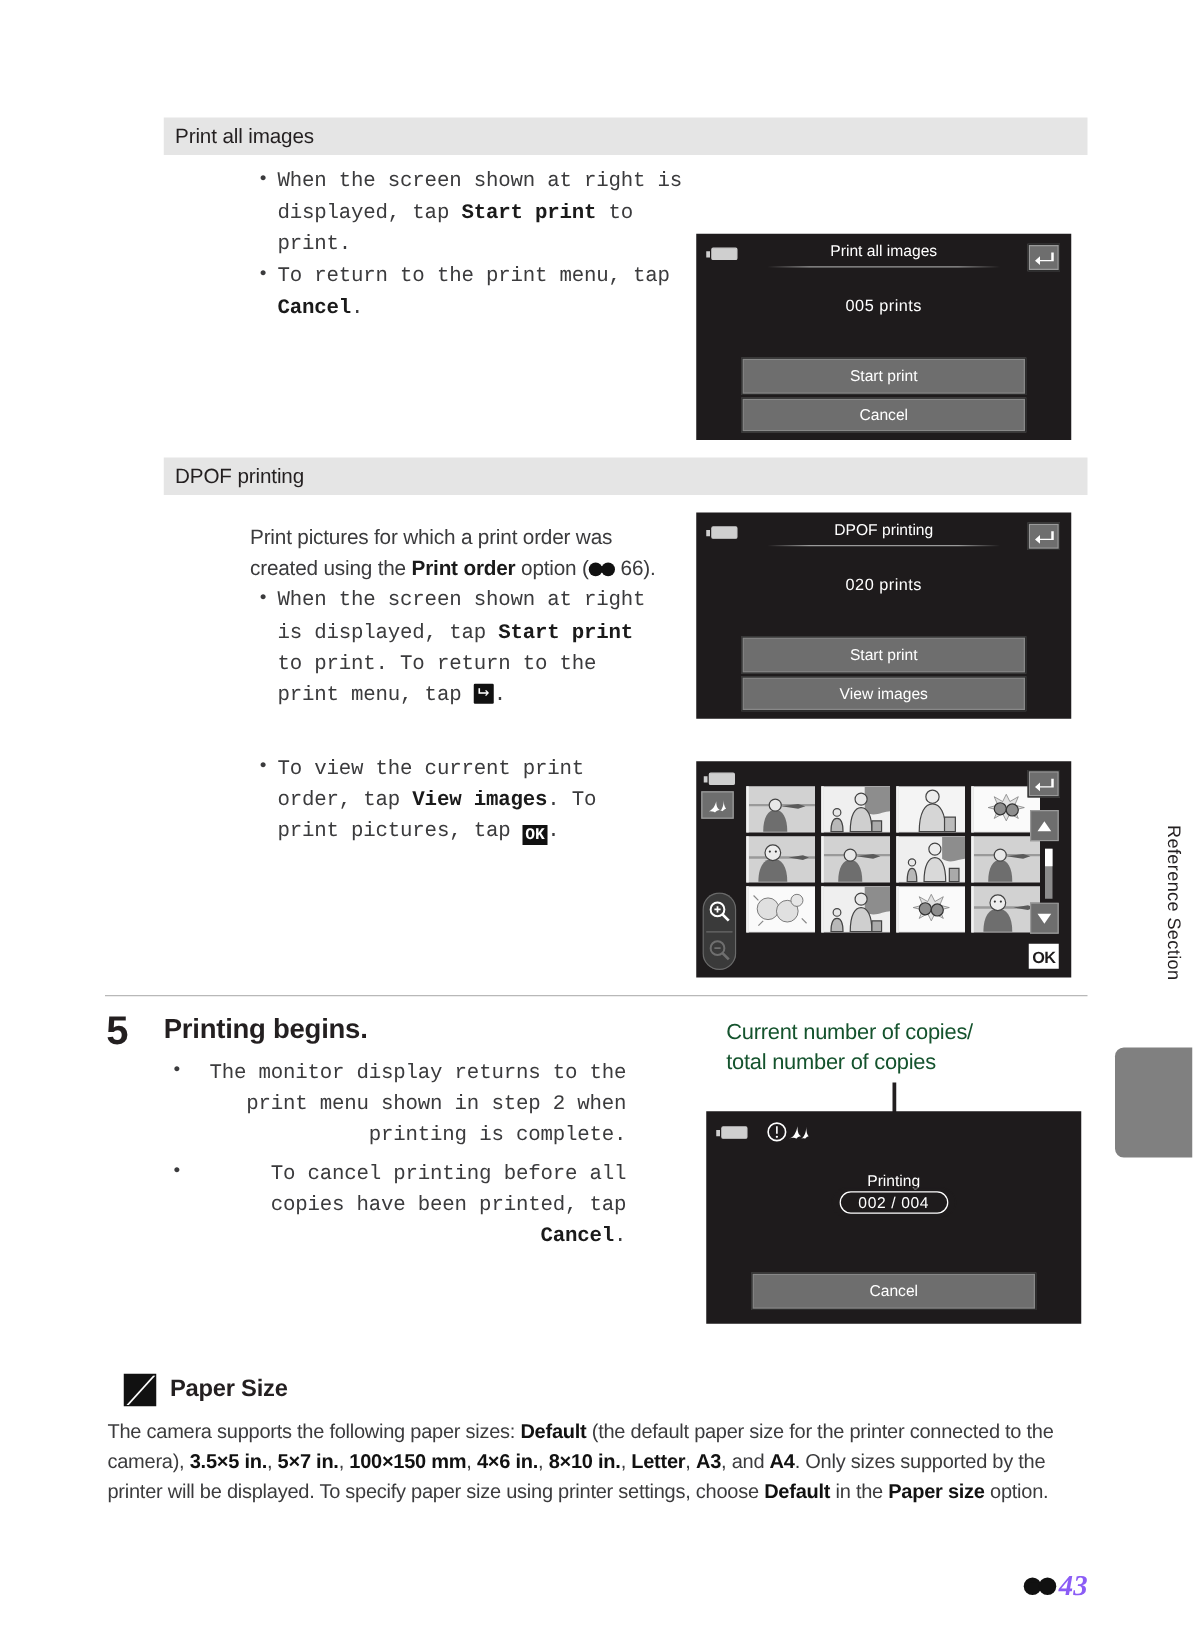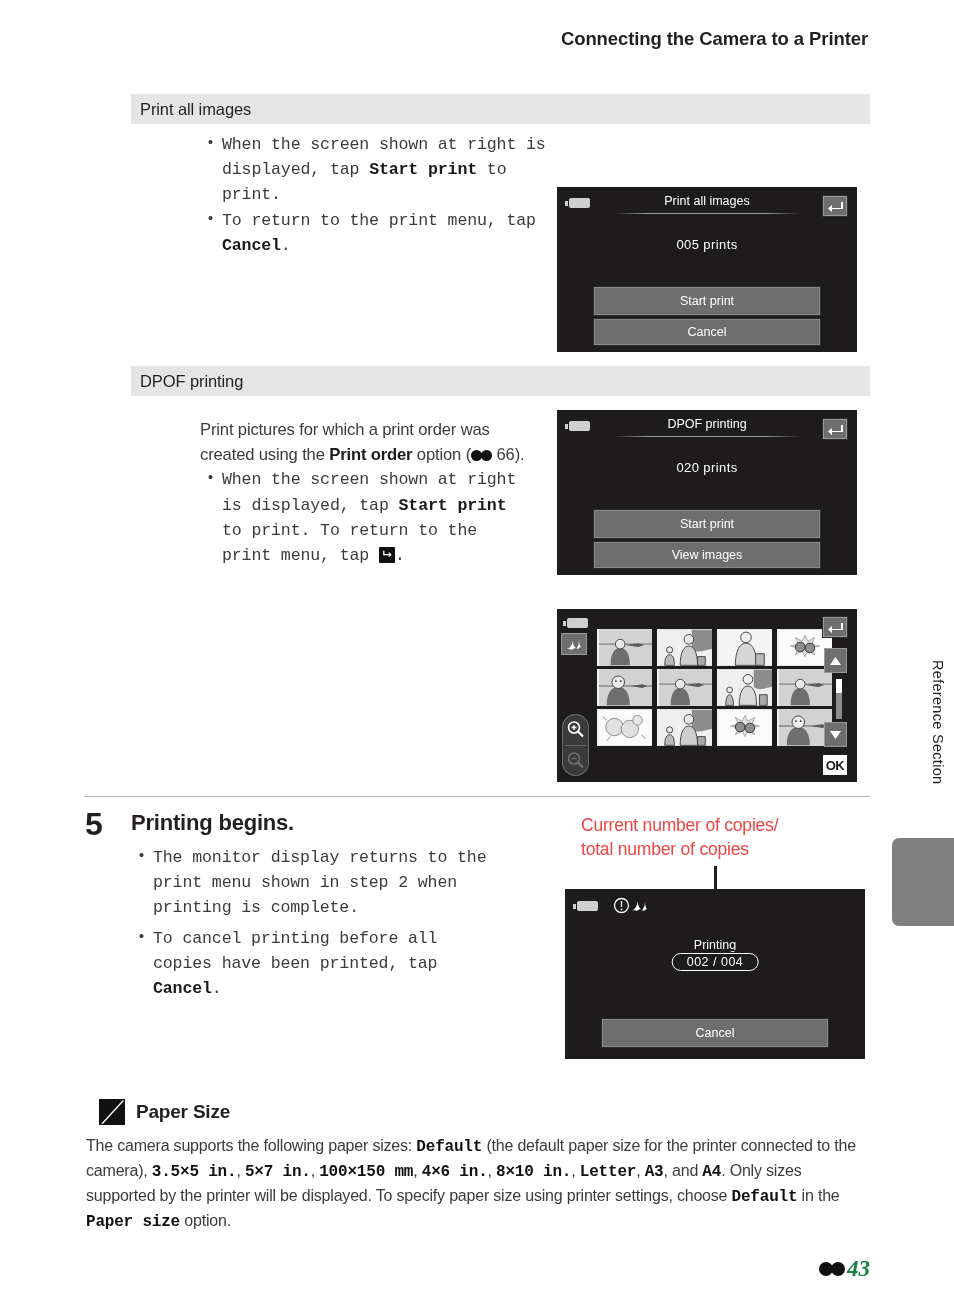--- a/index.html
+++ b/index.html
@@ -300,21 +300,21 @@
     position: absolute;
     left: 50%;
     transform: translateX(-50%);
     border: 1.5px solid #1e1b1c;
     border-radius: 12px;
   }
   .callout-text {
     position: absolute;
     font-size: 17.5px;
     line-height: 24px;
-    color: #ef4444;
+    color: #14532d;
     letter-spacing: -0.2px;
   }
   .callout-line {
     position: absolute;
     width: 2.5px;
     background: #231f20;
   }
 
   
   .note-icon {
@@ -338,21 +338,21 @@
     color: #231f20;
     letter-spacing: -0.2px;
   }
   .note-body {
     position: absolute;
     font-size: 16px;
     line-height: 24px;
     color: #3b3b3d;
     letter-spacing: -0.2px;
   }
-  .note-body b { color: #111; font-weight: bold; font-family: Liberation Mono, monospace; }
+  .note-body b { color: #111; font-weight: bold; }
 
   
   .side-label {
     position: absolute;
     right: 8px;
     top: 660px;
     font-size: 14.5px;
     color: #231f20;
     writing-mode: vertical-rl;
     letter-spacing: 0.3px;
@@ -369,35 +369,34 @@
 
   
   .folio {
     position: absolute;
     right: 84px;
     bottom: 32px;
     font-size: 23px;
     font-style: italic;
     font-weight: bold;
     font-family: "Liberation Serif", serif;
-    color: #15803d;
+    color: #8b5cf6;
     display: flex;
     align-items: center;
     gap: 2px;
   }
   .folio .ref-sym { width: 26px; height: 14px; vertical-align: 0; }
   .folio .ref-sym::before, .folio .ref-sym::after { width: 14px; height: 14px; }
   .folio .ref-sym i { left: 4px; right: 4px; top: 4px; height: 6px; }
 </style>
 </head>
 <body>
 
 <div class="page">
 
-  <div class="running-head">Connecting the Camera to a Printer</div>
 
   <div class="section-bar" style="top:94px;">
     <span>Print all images</span>
   </div>
 
   <div class="body-col" style="left:200px; top:132px; width:358px;">
     <ul class="bullets">
       <li><span>When the screen shown at right is displayed, tap </span><b>Start print</b><span> to print.</span></li>
       <li><span>To return to the print menu, tap </span><b>Cancel</b><span>.</span></li>
     </ul>
@@ -443,20 +442,25 @@
         </svg>
     </div>
     <div class="mbtn" style="left:36px; top:99px; width:228px; height:30px;">
       <span>Start print</span>
     </div>
     <div class="mbtn" style="left:36px; top:131px; width:228px; height:28px;">
       <span>View images</span>
     </div>
   </div>
 
+  <div class="body-col" style="left:200px; top:602px; width:330px;">
+    <ul class="bullets">
+      <li><span>To view the current print order, tap </span><b>View images</b><span>. To print pictures, tap </span><span class="glyph-ok">OK</span><span>.</span></li>
+    </ul>
+  </div>
 
   <div class="screen" style="left:557px; top:609px; width:300px; height:173px;">
     <div class="batt" style="left:10px; top:9px;"></div>
     <div class="iconbtn-tl">
       <svg width="18" height="15" viewBox="0 0 18 15">
           <path d="M2 12c3-1 5-4 6-8 0 4 1 6 3 7-2 0-3 1-4 2-1-1-3-1-5-1z" fill="#fff"></path>
           <path d="M11 12c2-2 3-5 3-9 0 4 1 6 2 7-1 0-2 1-3 2-1-1-2 0-2 0z" fill="#fff"></path>
         </svg>
     </div>
 
@@ -614,21 +618,21 @@
     </div>
     <div class="okbtn" style="right:10px; top:146px;">
       <span>OK</span>
     </div>
   </div>
 
   <div class="step-rule" style="top:796px;"></div>
   <div class="step-num" style="left:85px; top:806px;">5</div>
   <div class="step-title" style="left:131px; top:810px;">Printing begins.</div>
 
-  <div class="body-col" style="left:131px; top:845px; width:370px;">
+  <div class="body-col" style="left:131px; top:845px; width:370px;text-align:right;">
     <ul class="bullets">
       <li><span>The monitor display returns to the print menu shown in step 2 when printing is complete.</span></li>
       <li style="margin-top:5px;"><span>To cancel printing before all copies have been printed, tap </span><b>Cancel</b><span>.</span></li>
     </ul>
   </div>
 
   <div class="callout-text" style="left:581px; top:813px; width:270px;">
     <div>Current number of copies/</div>
     <div>total number of copies</div>
   </div>

